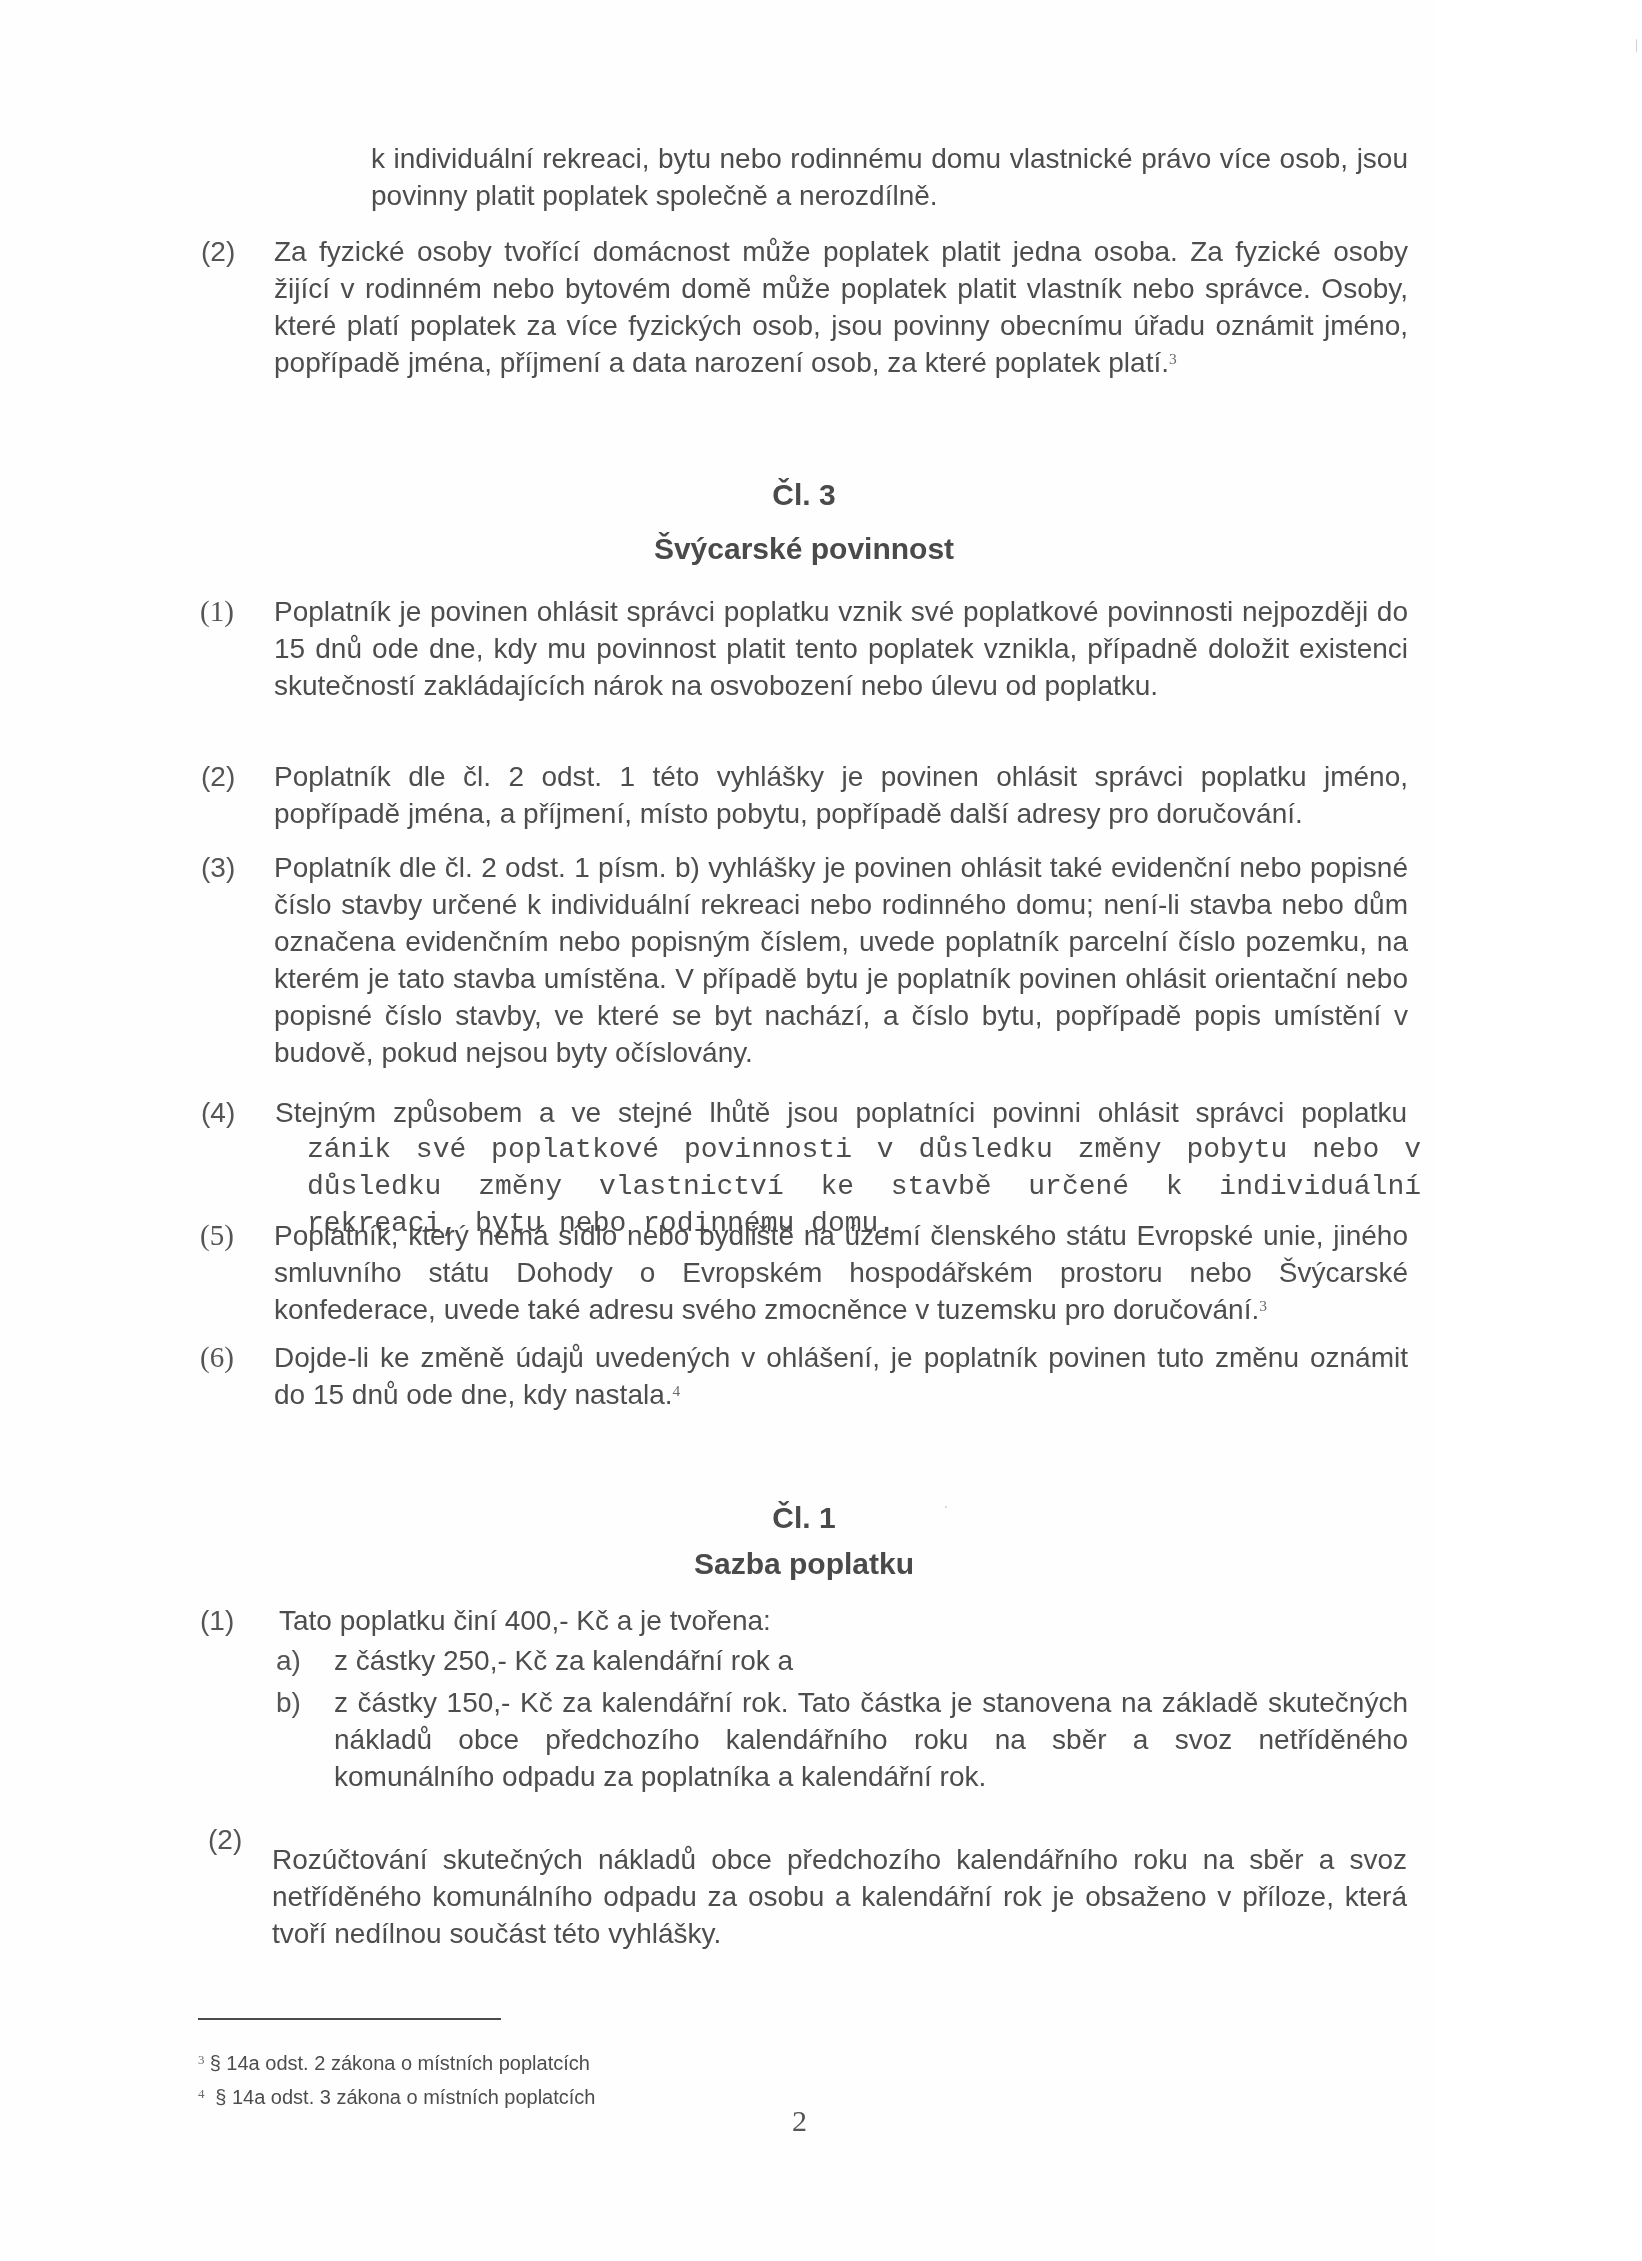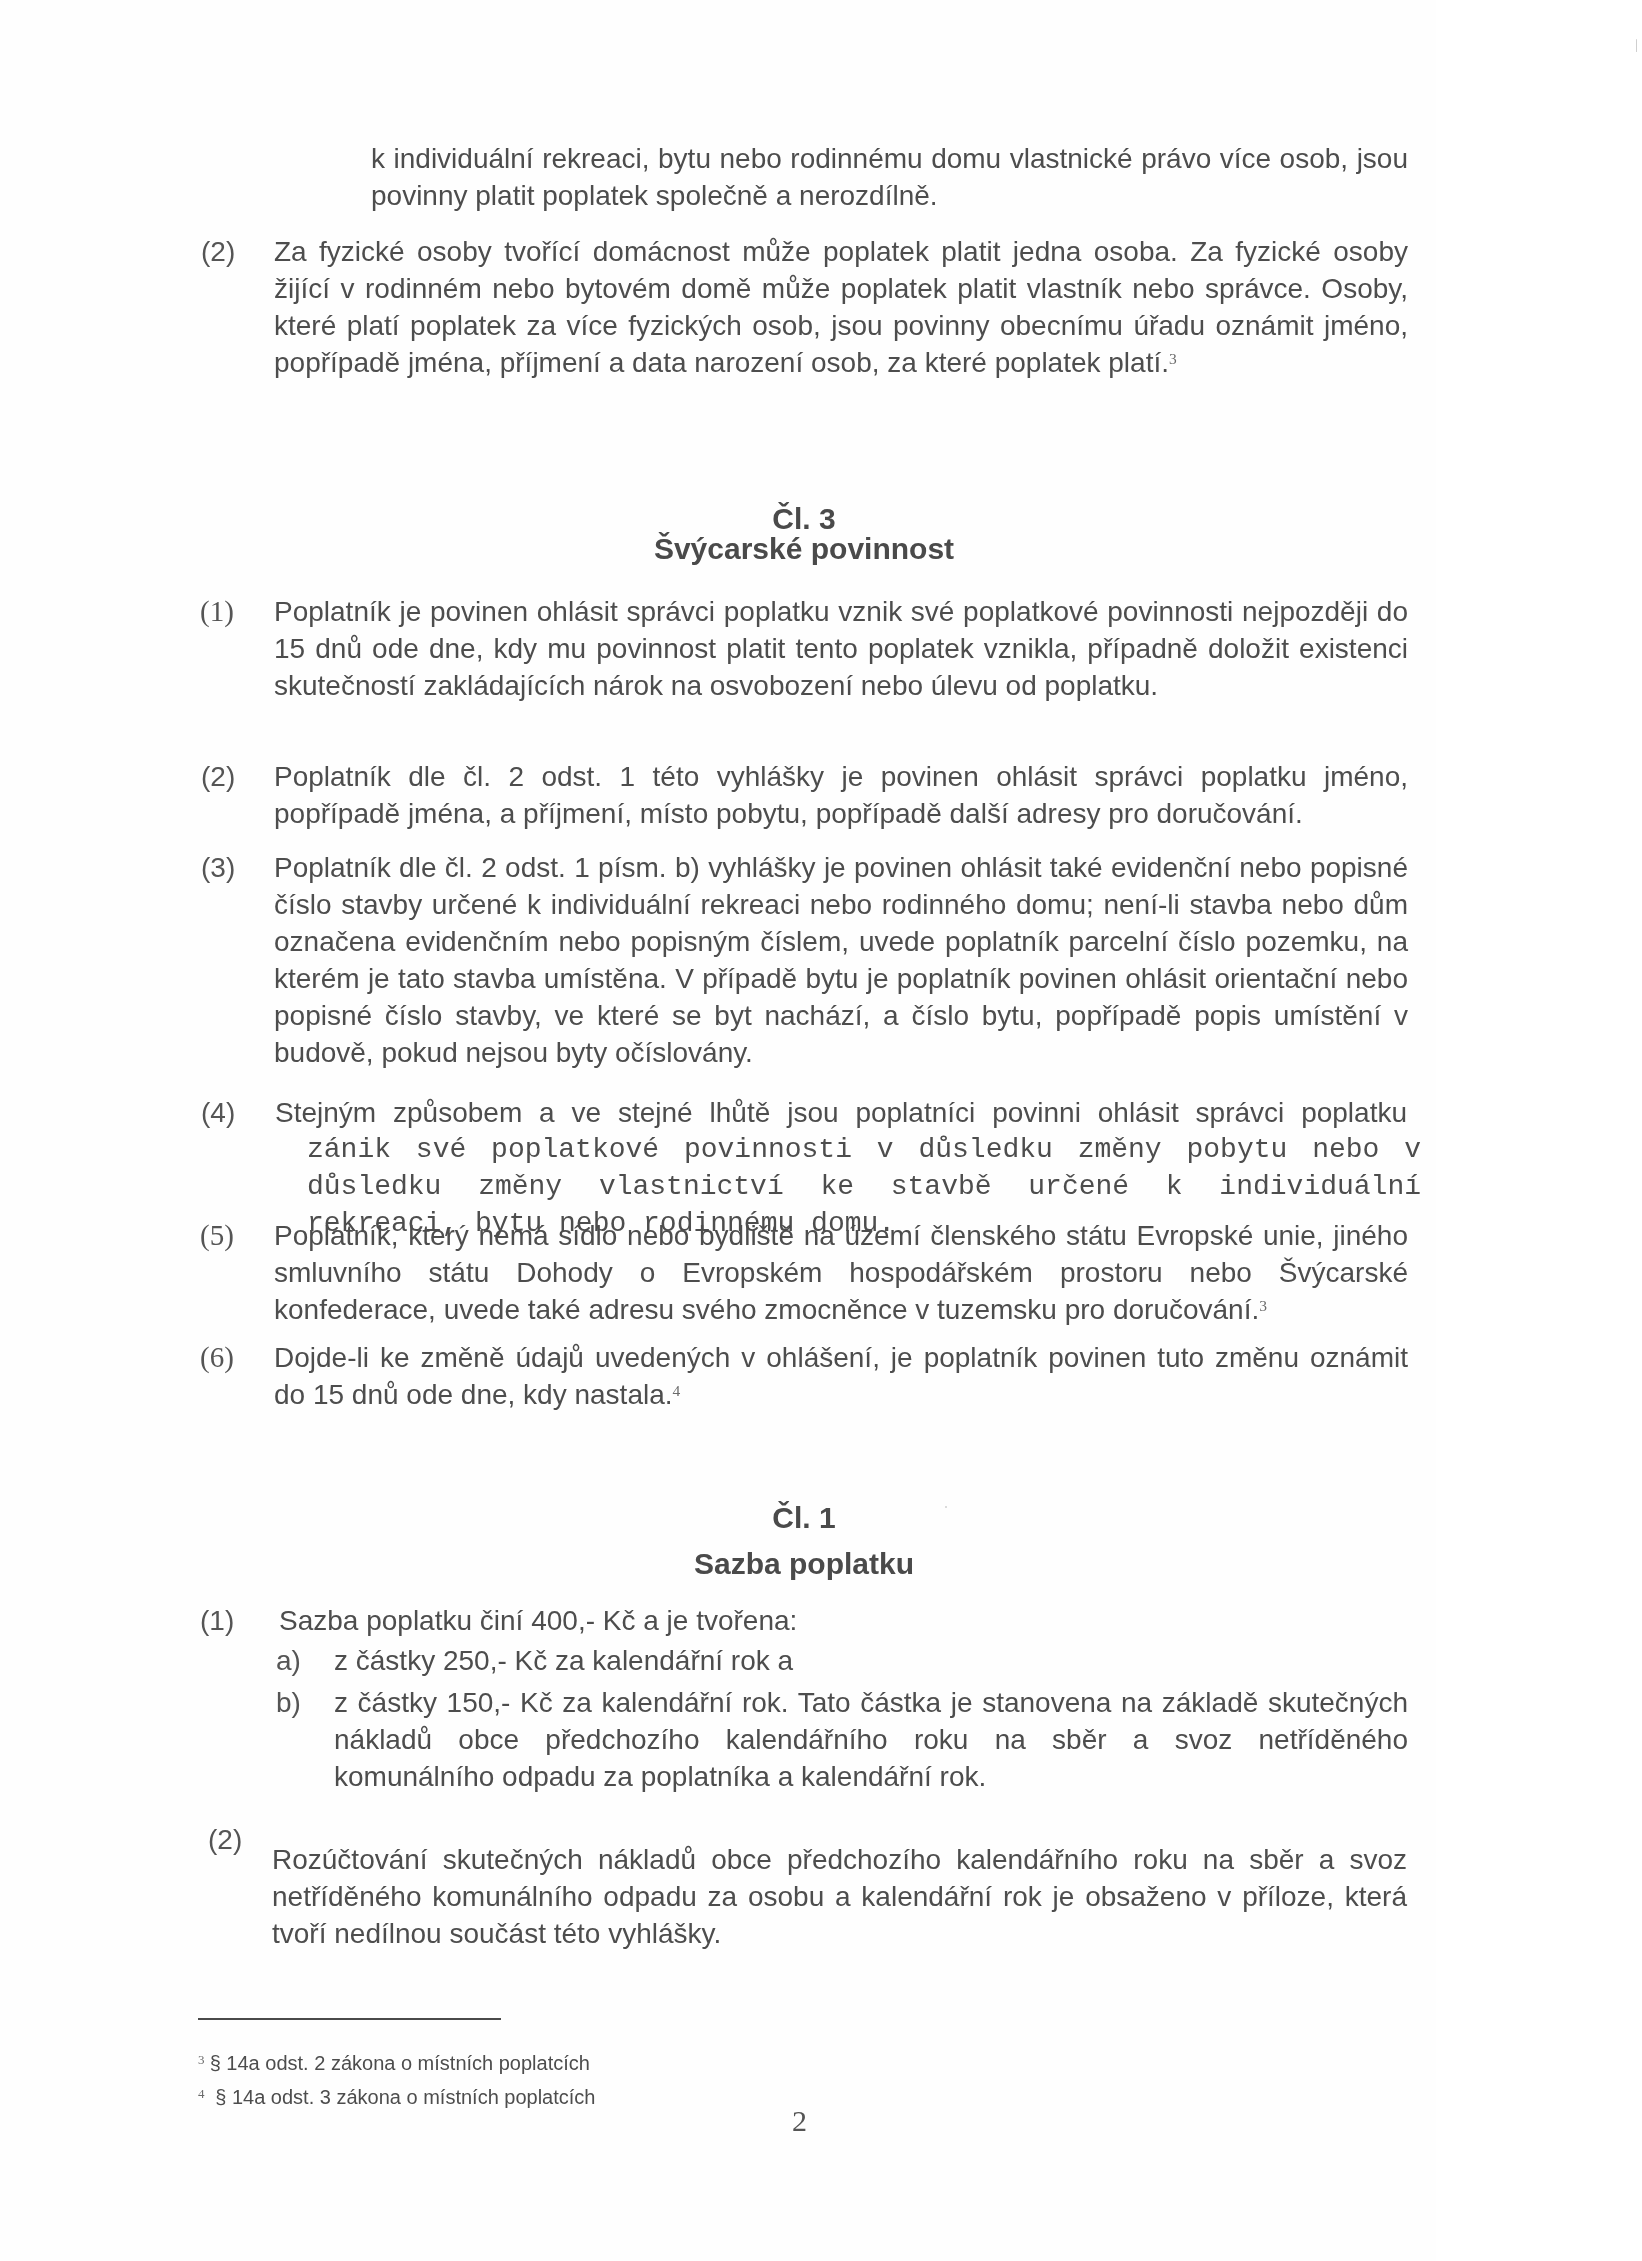--- a/index.html
+++ b/index.html
@@ -24,21 +24,21 @@
 
   <div class="t para" style="left:371px; top:140px; width:1037px;">
     <span>k individuální rekreaci, bytu nebo rodinnému domu vlastnické právo více osob, jsou povinny platit poplatek společně a nerozdílně.</span>
   </div>
 
   <div class="num" style="left:201px; top:233px;">(2)</div>
   <div class="t para" style="left:274px; top:233px; width:1134px;">
     <span>Za fyzické osoby tvořící domácnost může poplatek platit jedna osoba. Za fyzické osoby žijící v rodinném nebo bytovém domě může poplatek platit vlastník nebo správce. Osoby, které platí poplatek za více fyzických osob, jsou povinny obecnímu úřadu oznámit jméno, popřípadě jména, příjmení a data narození osob, za které poplatek platí.</span><sup>3</sup>
   </div>
 
-  <div class="head" style="top:499px;">Čl. 3</div>
+  <div class="head" style="top:475px;">Čl. 3</div>
   <div class="head" style="top:529px;">Švýcarské povinnost</div>
 
   <div class="num serif" style="left:200px; top:593px;">(1)</div>
   <div class="t para" style="left:274px; top:593px; width:1134px;">
     <span>Poplatník je povinen ohlásit správci poplatku vznik své poplatkové povinnosti nejpozději do 15 dnů  ode dne, kdy mu povinnost platit tento poplatek vznikla, případně doložit existenci skutečností zakládajících nárok na osvobození nebo úlevu od poplatku.</span>
   </div>
 
   <div class="num" style="left:201px; top:758px;">(2)</div>
   <div class="t para" style="left:274px; top:758px; width:1134px;">
     <span>Poplatník dle čl. 2 odst. 1 této vyhlášky je povinen ohlásit správci poplatku jméno, popřípadě jména, a příjmení, místo pobytu, popřípadě další adresy pro doručování.</span>
@@ -65,21 +65,21 @@
   <div class="num serif" style="left:200px; top:1339px;">(6)</div>
   <div class="t para" style="left:274px; top:1339px; width:1134px;">
     <span>Dojde-li ke změně údajů uvedených v ohlášení, je poplatník povinen tuto změnu oznámit do 15 dnů ode dne, kdy nastala.</span><sup>4</sup>
   </div>
 
   <div class="head" style="top:1498px;">Čl. 1</div>
   <div class="head" style="top:1544px;">Sazba poplatku</div>
 
   <div class="num" style="left:200px; top:1602px;">(1)</div>
   <div class="t" style="left:279px; top:1602px; width:1129px;">
-    <span>Sazba poplatku činí 400,- Kč a je tvořena:</span>
+    <span>Tato poplatku činí 400,- Kč a je tvořena:</span>
   </div>
 
   <div class="num" style="left:276px; top:1642px;">a)</div>
   <div class="t" style="left:334px; top:1642px; width:1074px;">
     <span>z částky 250,- Kč za kalendářní rok a</span>
   </div>
 
   <div class="num" style="left:276px; top:1684px;">b)</div>
   <div class="t para" style="left:334px; top:1684px; width:1074px;">
     <span>z částky  150,- Kč za kalendářní rok. Tato částka je stanovena na základě skutečných nákladů obce předchozího kalendářního roku na sběr a svoz netříděného komunálního odpadu za poplatníka a kalendářní rok.</span>

